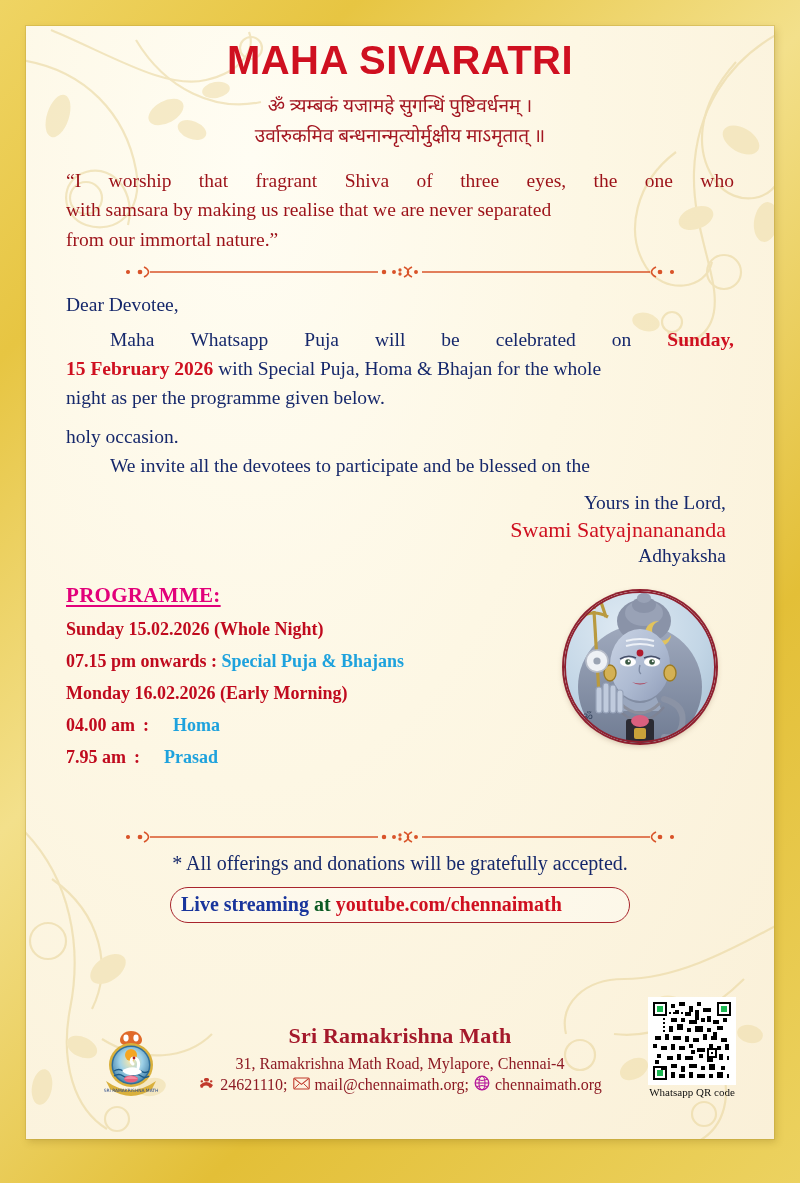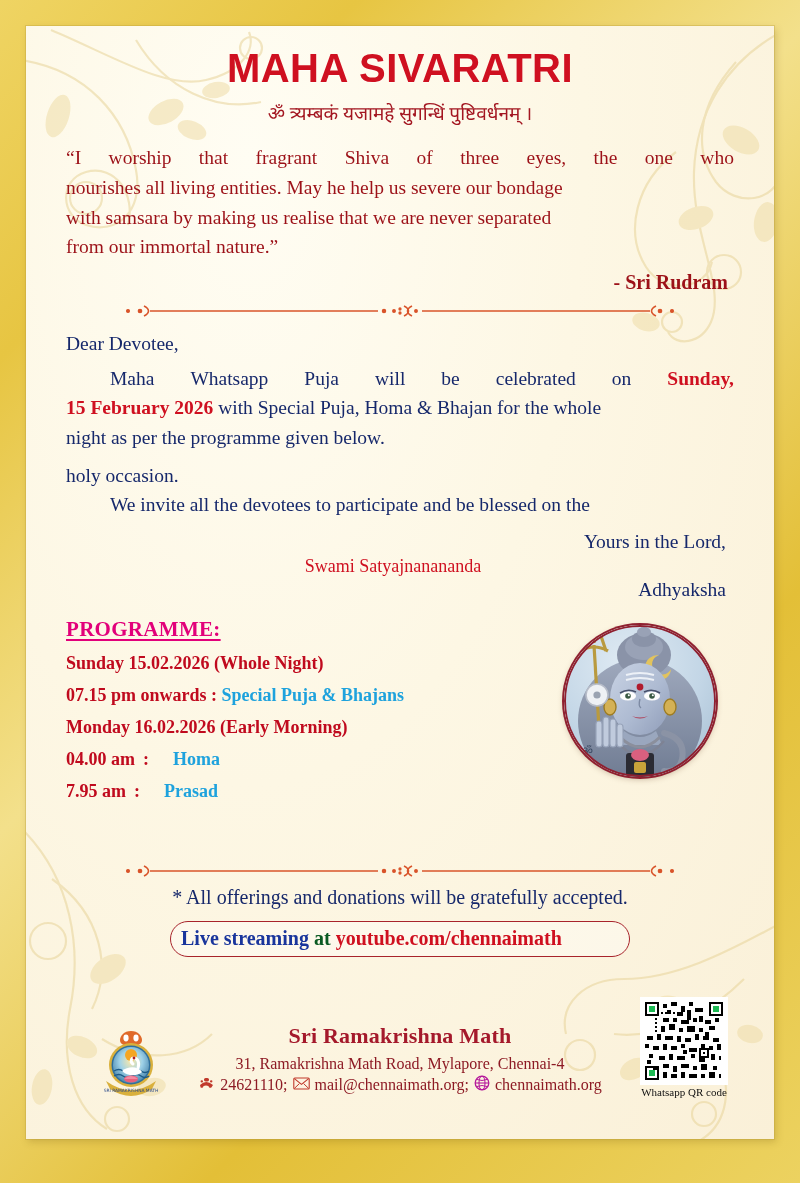--- a/index.html
+++ b/index.html
@@ -25,21 +25,21 @@
   
   .orn{position:absolute;pointer-events:none;opacity:.55;}
   .orn svg{display:block;}
 
   
   .content{position:absolute;inset:0;padding:0 34px;box-sizing:border-box;}
 
   .title{
     text-align:center;font-family:"Liberation Sans", sans-serif;
     font-weight:bold;font-size:40px;letter-spacing:.5px;color:#cf1020;
-    margin:0;padding-top:21px;line-height:1.05;
+    margin:0;padding-top:13px;line-height:1.05;
     text-shadow:0 1px 0 rgba(255,255,255,.5);
   }
   .mantra{
     text-align:center;color:#a31621;font-size:19px;line-height:1.6;
     margin-top:10px;font-family:"Liberation Serif", serif;
   }
   .mantra div{white-space:nowrap;}
 
   .quote{
     color:#9c1118;font-size:19.5px;line-height:1.52;margin-top:14px;
@@ -55,21 +55,21 @@
 
   .divider{margin:10px auto 0;width:560px;height:14px;}
 
   .body-text{color:#16286b;font-size:19.5px;line-height:1.5;margin-top:11px;padding:0 6px;}
   .body-text .dear{margin-bottom:6px;}
   .body-text .red{color:#cf1020;font-weight:bold;}
   .jl{display:flex;justify-content:space-between;}
   .jl span{white-space:pre;}
 
   .signoff{text-align:right;color:#16286b;font-size:19.5px;line-height:1.28;margin-top:11px;padding-right:14px;}
-  .signoff .swami{color:#cf1020;font-size:18px;text-align:center;}
+  .signoff .swami{color:#cf1020;font-size:22px;}
 
   
   .prog-wrap{position:relative;margin-top:14px;padding-left:6px;}
   .prog-head{
     color:#e2007a;font-weight:bold;font-size:21px;
     text-decoration:underline;text-underline-offset:3px;letter-spacing:.3px;
   }
   .prog-line{font-weight:bold;font-size:18px;margin-top:11px;color:#c00a1e;}
   .prog-line .ev{color:#1ea2dd;}
   .prog-line .tm{display:inline-block;}
@@ -97,21 +97,21 @@
 
   
   .footer{position:absolute;left:34px;right:34px;bottom:8px;height:110px;}
   .emblem{position:absolute;left:40px;top:8px;width:62px;height:70px;}
   .addr{position:absolute;left:0;right:0;top:2px;text-align:center;color:#8d1a24;}
   .addr .org{font-weight:bold;font-size:22px;color:#a4192b;letter-spacing:.2px;}
   .addr .l2{font-size:16px;margin-top:6px;}
   .addr .l3{font-size:16px;margin-top:2px;display:flex;justify-content:center;align-items:center;gap:5px;flex-wrap:nowrap;}
   .addr .l3 .ic{display:inline-block;vertical-align:-2px;}
 
-  .qr{position:absolute;right:8px;top:-24px;width:96px;text-align:center;}
+  .qr{position:absolute;right:0;top:-24px;width:96px;text-align:center;}
   .qr .qbox{width:88px;height:88px;background:#fff;margin:0 auto;padding:3px;box-sizing:border-box;}
   .qr .cap{font-size:11px;color:#111;margin-top:1px;font-family:"Liberation Serif",serif;}
 </style>
 </head>
 <body>
 
 <div class="poster">
   <div class="frame-inner">
 
     <div class="orn" style="left:-10px;top:-6px;">
@@ -184,41 +184,40 @@
         </g>
       </svg>
     </div>
 
     <div class="content">
 
       <h1 class="title">MAHA SIVARATRI</h1>
 
       <div class="mantra">
         <div>ॐ त्र्यम्बकं यजामहे सुगन्धिं पुष्टिवर्धनम् ।</div>
+        <div>उर्वारुकमिव बन्धनान्मृत्योर्मुक्षीय माऽमृतात् ॥</div>
       </div>
 
       <div class="quote">
         <div class="j">
           <span>“I</span>
           <span>worship</span>
           <span>that</span>
           <span>fragrant</span>
           <span>Shiva</span>
           <span>of</span>
           <span>three</span>
           <span>eyes,</span>
           <span>the</span>
           <span>one</span>
           <span>who</span>
         </div>
-        <span class="l">nourishes all living entities.  May he help us severe our bondage</span>
         <span class="l">with samsara by making us realise that we are never separated</span>
         <span class="l">from our immortal nature.”</span>
       </div>
-      <div class="attrib">- Sri Rudram</div>
 
       <div class="divider">
         <svg width="560" height="14" viewBox="0 0 560 14">
           <g stroke="#d9542a" stroke-width="1.3" fill="#d9542a">
             <line x1="30" y1="7" x2="258" y2="7"></line>
             <line x1="302" y1="7" x2="530" y2="7"></line>
             <circle cx="8" cy="7" r="1.4"></circle>
               <circle cx="20" cy="7" r="1.7"></circle>
             <circle cx="552" cy="7" r="1.4"></circle>
               <circle cx="540" cy="7" r="1.7"></circle>

